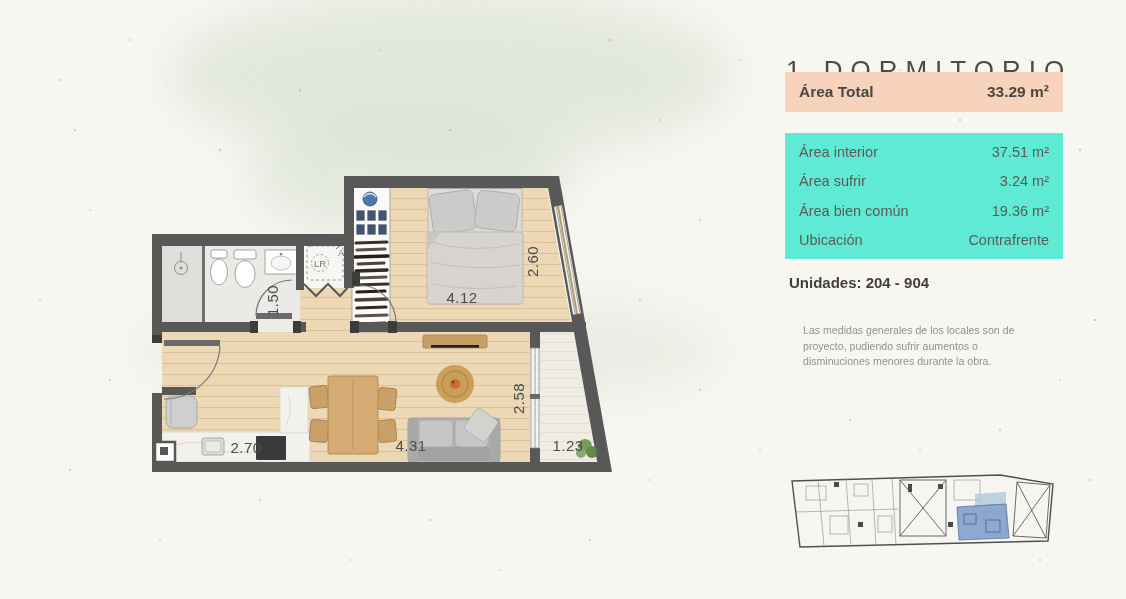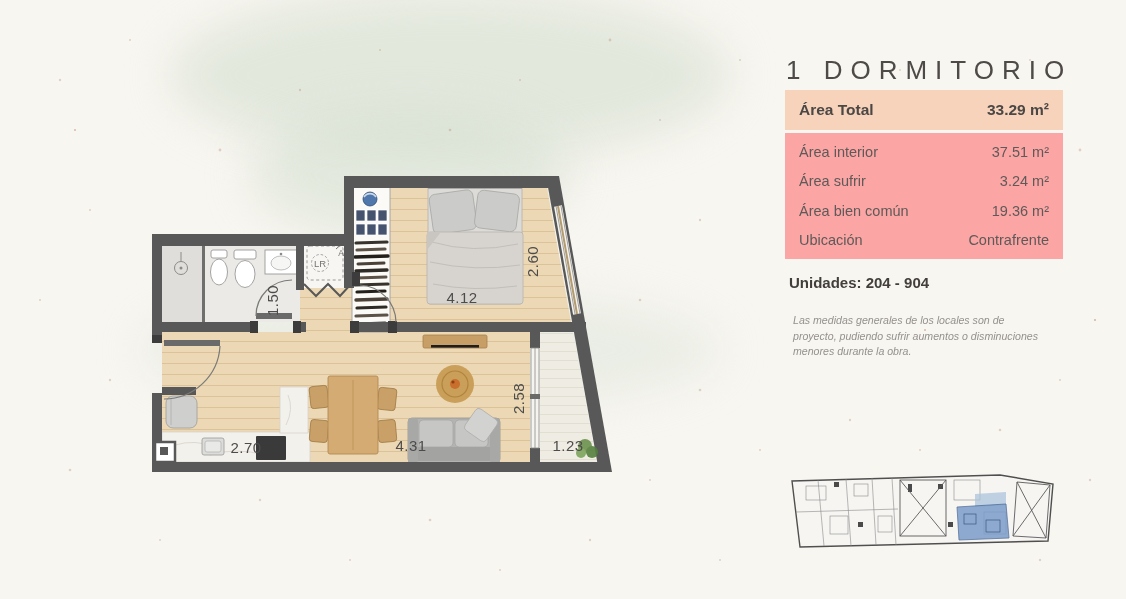--- a/index.html
+++ b/index.html
@@ -6,27 +6,27 @@
   body{font-family:"Liberation Sans", sans-serif;}
   .page{position:relative;width:1126px;height:599px;background:#f8f6f1;overflow:hidden;}
   .blob{position:absolute;border-radius:50%;filter:blur(22px);pointer-events:none;}
   .blob1{left:170px;top:-10px;width:560px;height:170px;background:rgba(213,224,209,.6);}
   .blob2{left:140px;top:290px;width:580px;height:120px;background:rgba(221,230,218,.5);}
   .blob3{left:250px;top:110px;width:320px;height:130px;background:rgba(209,221,205,.5);}
   .speckles{position:absolute;left:0;top:0;z-index:1;pointer-events:none;}
   .content{position:absolute;left:0;top:0;width:100%;height:100%;z-index:2;}
   .title{position:absolute;left:786px;top:12px;font-size:26px;letter-spacing:8px;font-weight:500;color:#4d4a47;margin-top:43px;}
   .area-box{position:absolute;left:785px;width:278px;box-sizing:border-box;}
-  .box-total{top:90px;height:40px;background:#f6d3ba;display:flex;align-items:center;justify-content:space-between;padding:4px 14px;}
+  .box-total{top:72px;height:40px;background:#f6d3ba;display:flex;align-items:center;justify-content:space-between;padding:4px 14px;}
   .box-total .lbl,.box-total .val{font-size:15.5px;font-weight:700;color:#4a4745;}
-  .box-detail{top:133px;height:126px;background:#fca5a5;padding:11px 14px;display:flex;flex-direction:column;justify-content:space-between;}
+  .box-detail{top:133px;height:126px;background:#5eead4;padding:11px 14px;display:flex;flex-direction:column;justify-content:space-between;}
   .box-detail .row{display:flex;justify-content:space-between;font-size:14.5px;color:#5d5a57;}
   .unidades{position:absolute;left:789px;top:274px;font-size:15px;font-weight:700;color:#413e3b;text-align:right;}
   .disclaimer{position:absolute;left:789px;top:309px;width:263px;font-size:10.6px;line-height:1.48;color:#94918e;}
-  .disclaimer p{margin:4px;font-style:italic;}
+  .disclaimer p{margin:14px;}
   .planwrap{position:absolute;left:138px;top:158px;}
   .keyplanwrap{position:absolute;left:788px;top:472px;}
   svg text{font-family:"Liberation Sans", sans-serif;}
   .dim{font-size:15px;font-weight:500;fill:#4c4c4c;letter-spacing:.5px;}
 </style>
 </head>
 <body>
 
 <div class="page">
 

